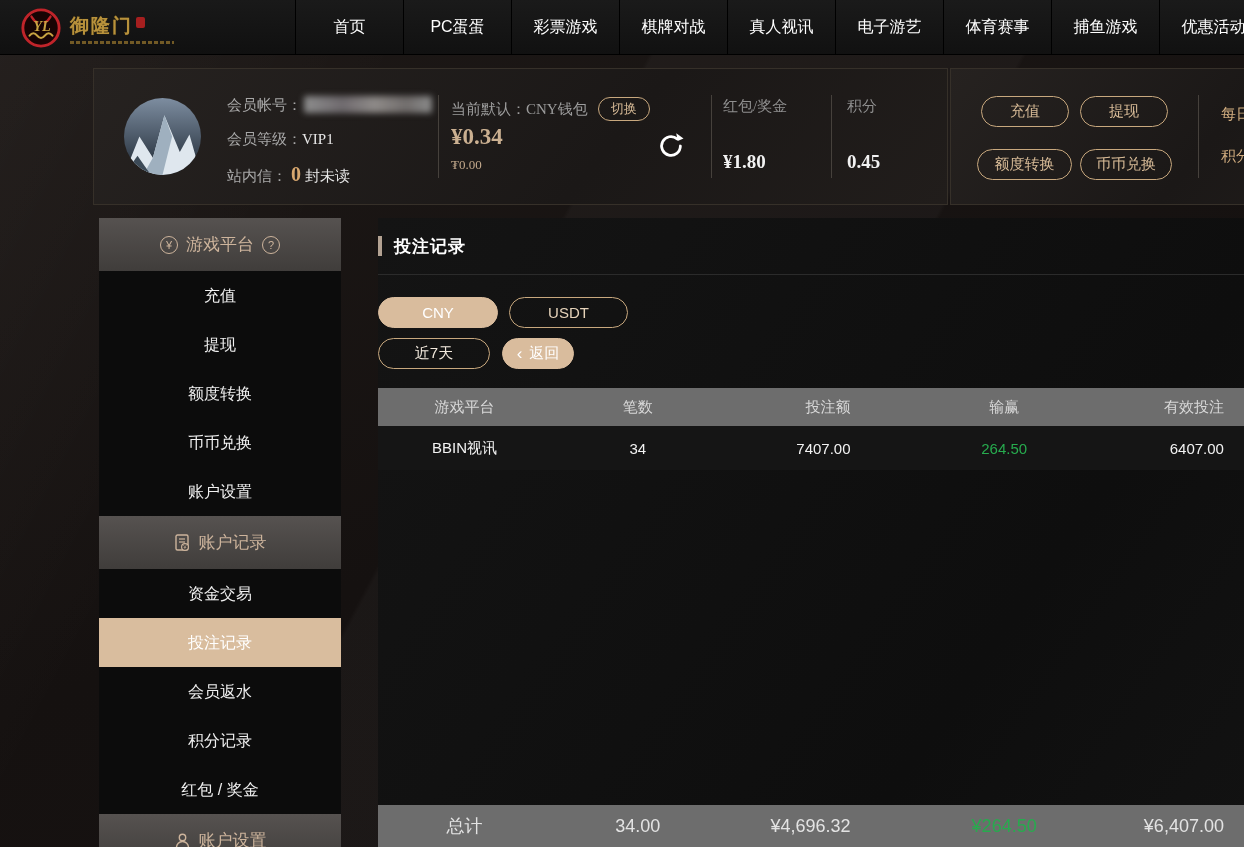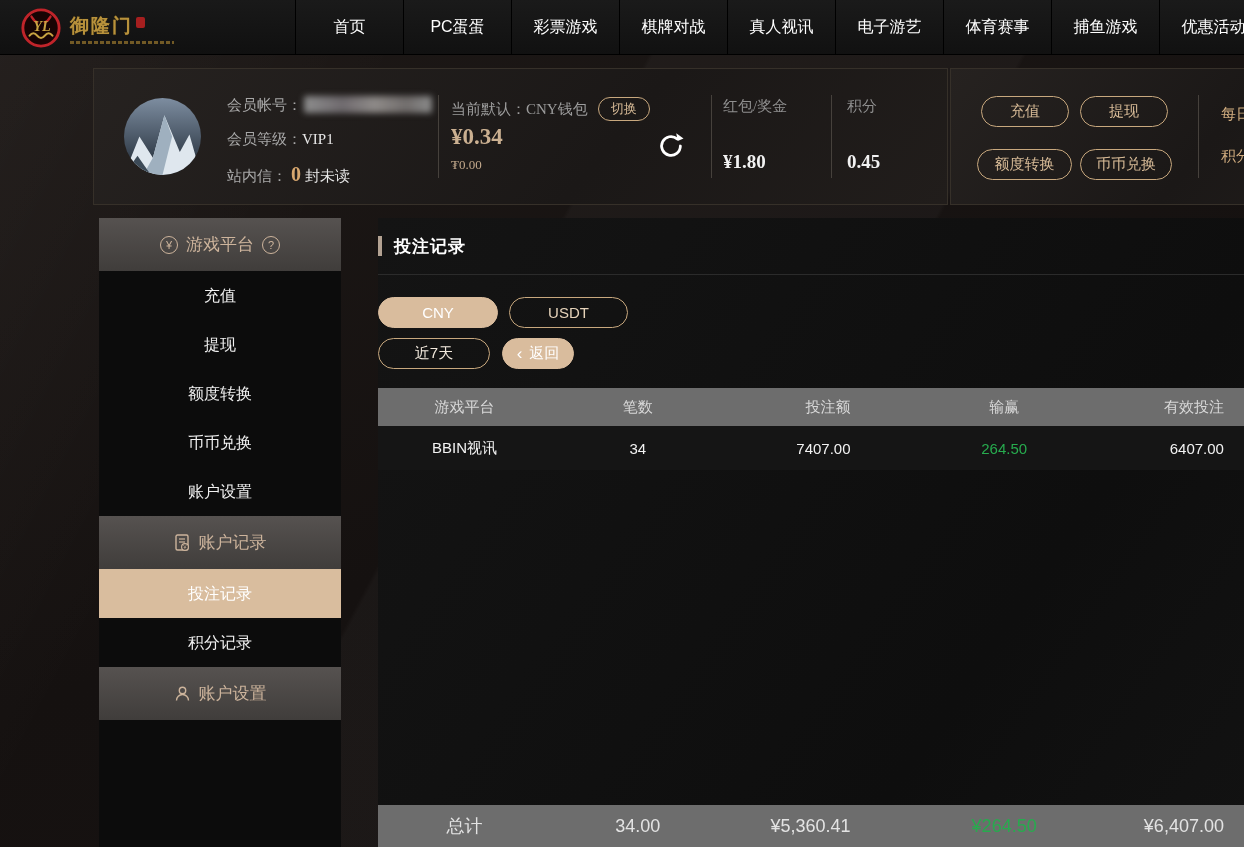--- a/index.html
+++ b/index.html
@@ -208,22 +208,25 @@
         <svg width="17" height="18" viewBox="0 0 17 18">
           <rect x="2" y="1" width="12" height="15" rx="1.5" fill="none" stroke="#cdb49c" stroke-width="1.4"></rect>
           <line x1="5" y1="5" x2="11" y2="5" stroke="#cdb49c" stroke-width="1.2"></line>
           <line x1="5" y1="8" x2="11" y2="8" stroke="#cdb49c" stroke-width="1.2"></line>
           <circle cx="11" cy="13" r="3.4" fill="#403d3b" stroke="#cdb49c" stroke-width="1.2"></circle>
           <text x="9.2" y="15.4" font-size="6" fill="#cdb49c">¥</text>
         </svg>
       </span>
       <span>账户记录</span>
     </div>
+    <div class="side-item">资金交易</div>
     <div class="side-item active">投注记录</div>
+    <div class="side-item">会员返水</div>
     <div class="side-item">积分记录</div>
+    <div class="side-item">红包 / 奖金</div>
 
     <div class="side-header">
       <span class="sicon">
         <svg width="17" height="17" viewBox="0 0 17 17">
           <circle cx="8.5" cy="5.5" r="3.2" fill="none" stroke="#cdb49c" stroke-width="1.4"></circle>
           <path d="M2.5 15.5 a6 6 0 0 1 12 0" fill="none" stroke="#cdb49c" stroke-width="1.4"></path>
         </svg>
       </span>
       <span>账户设置</span>
     </div>
@@ -255,19 +258,19 @@
       <div class="cell c1">BBIN视讯</div>
       <div class="cell c2">34</div>
       <div class="cell c3">7407.00</div>
       <div class="cell c4 green">264.50</div>
       <div class="cell c5">6407.00</div>
     </div>
 
     <div class="tbl-row tbl-sum">
       <div class="cell c1">总计</div>
       <div class="cell c2">34.00</div>
-      <div class="cell c3">¥5,360.41</div>
+      <div class="cell c3">¥4,696.32</div>
       <div class="cell c4 green">¥264.50</div>
       <div class="cell c5">¥6,407.00</div>
     </div>
   </div>
 
 </div>
 
 </body></html>

